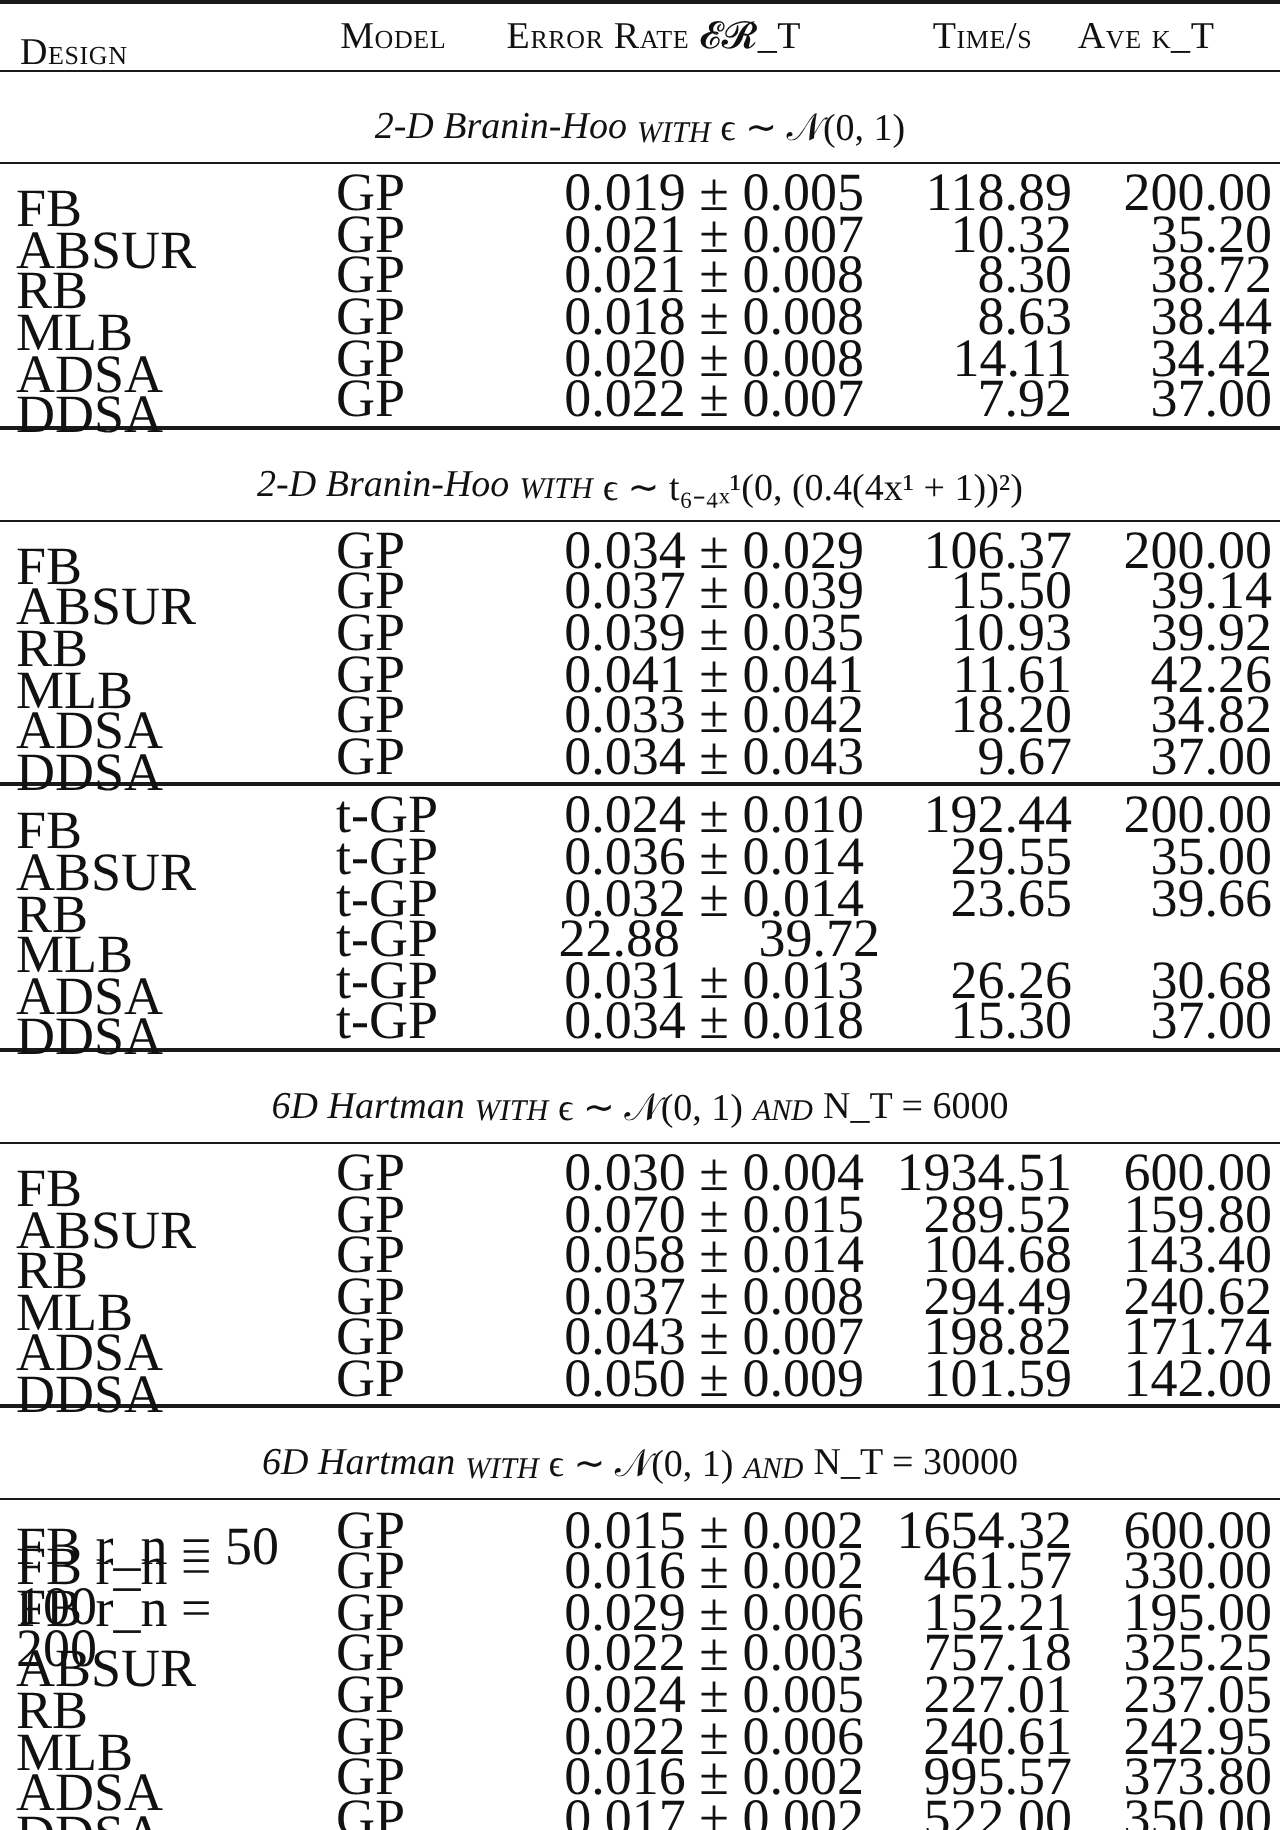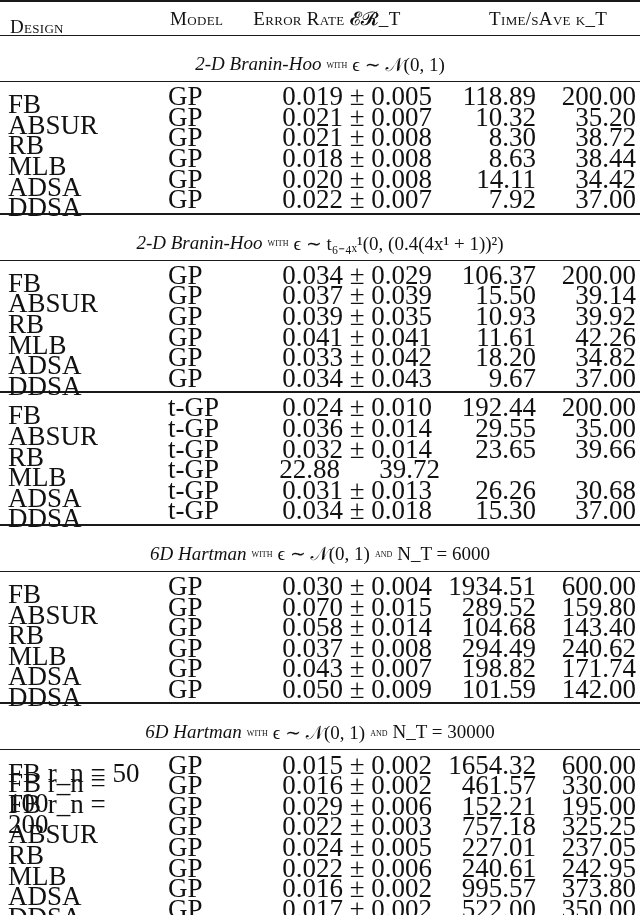--- a/index.html
+++ b/index.html
@@ -19,28 +19,28 @@
     }
     .hdr span { display: inline-block; }
     .c1 { width: 152px; padding-left: 8px; box-sizing: border-box; margin-top: 16px; }
     .c2 { width: 92px; }
     .c3 { width: 196px; text-align: right; padding-right: 8px; box-sizing: border-box;}
     .c4 { width: 96px; text-align: right; }
     .c5 { width: 104px; text-align: right; padding-right: 4px; box-sizing: border-box;}
     .hdr .c1 { padding-left: 10px; }
     .hdr .c2 { padding-left: 4px; text-align: center; }
     .hdr .c3 { text-align: left; padding-right: 0; margin-left: 12px; }
-    .hdr .c4 { text-align: right; padding-left: 0px; width: 98px; }
+    .hdr .c4 { text-align: center; padding-left: 0px; width: 98px; }
     .hdr .c5 { text-align: left; padding-left: 0; }
     .section-title {
       height: 34px; display: flex; align-items: center; justify-content: center;
       font-family: "Liberation Serif", serif; font-size: 19px; margin-top: 11px;
     }
     .section-title i { font-style: italic; }
-    .section-title .sc { font-variant: small-caps; font-size: 12px; margin: 0 5px; }
+    .section-title .sc { font-variant: small-caps; font-size: 21px; margin: 0 5px; font-style: italic; }
     .rows { padding: 4px 0 3px 0; }
     .row {
       display: flex; height: 20.6px; align-items: center;
       font-family: "Liberation Serif", serif; font-size: 27px; line-height: 20px;
     }
     .row .c2 { padding-left: 16px; box-sizing: border-box; }
   </style>
 </head>
 <body>
 

